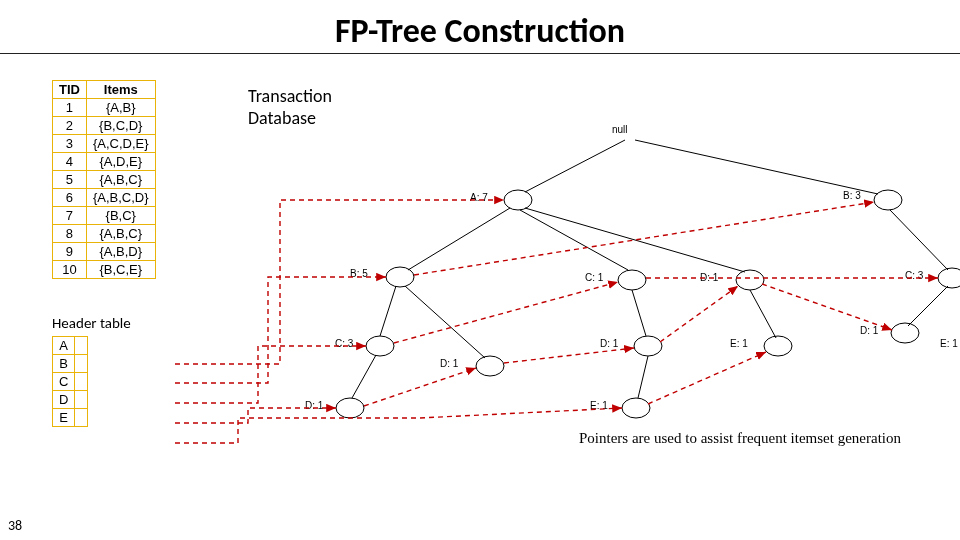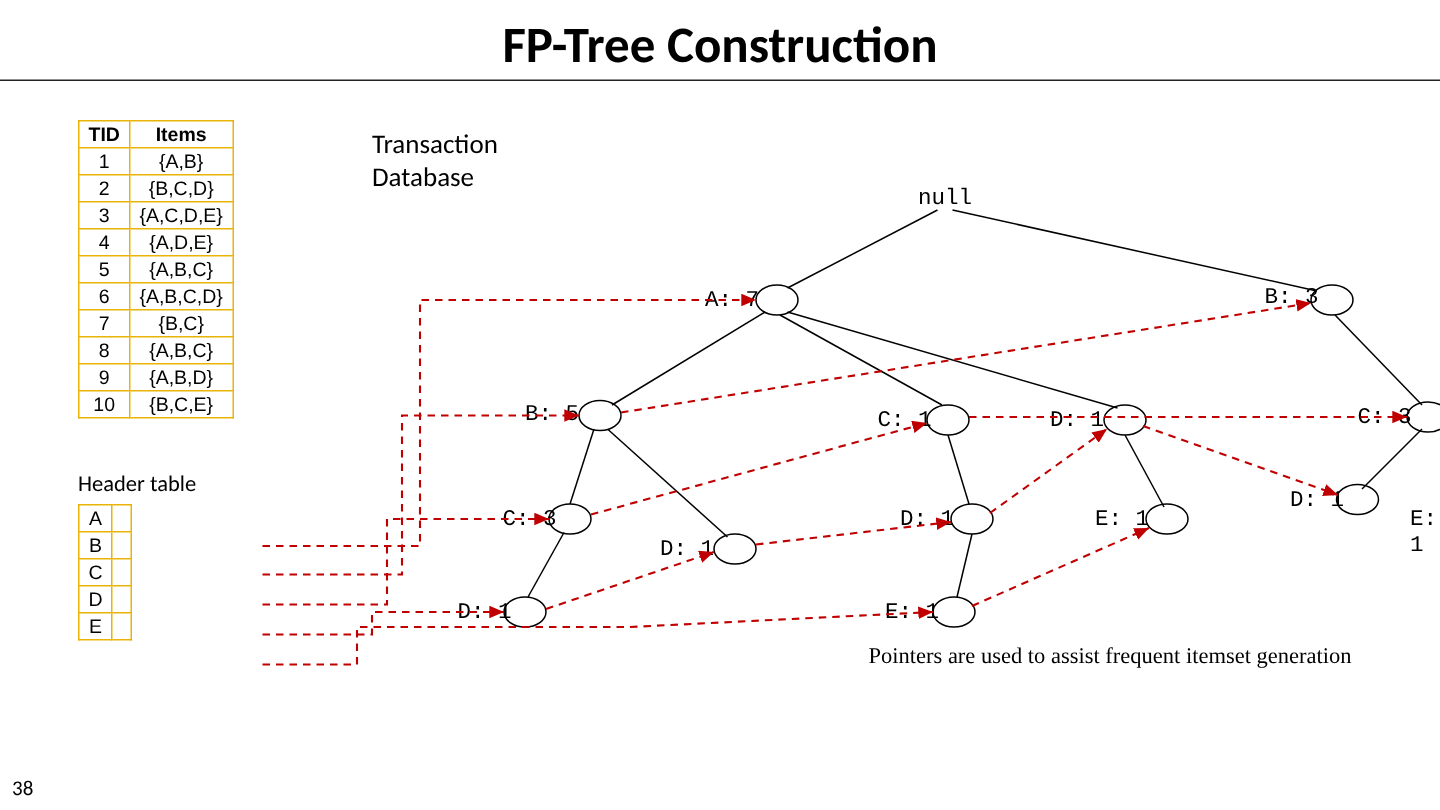--- a/index.html
+++ b/index.html
@@ -65,22 +65,22 @@
   .txdb-label {
     position: absolute;
     left: 248px;
     top: 86px;
     font-size: 18px;
     font-family: Calibri, sans-serif;
     line-height: 1.2;
   }
   .node-label {
     position: absolute;
-    font-size: 15px;
-    font-family: Liberation Mono, monospace;
+    font-size: 10px;
+    font-family: Liberation Sans, sans-serif;
   }
   .note {
     position: absolute;
     left: 550px;
     top: 430px;
     width: 380px;
     font-size: 15px;
     font-family: Liberation Serif, serif;
     text-align: center;
   }

